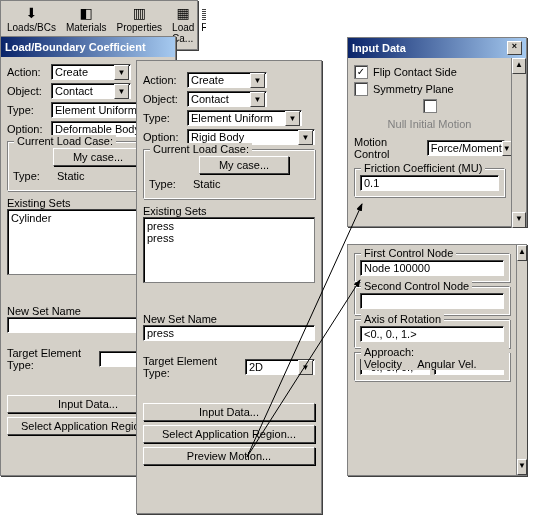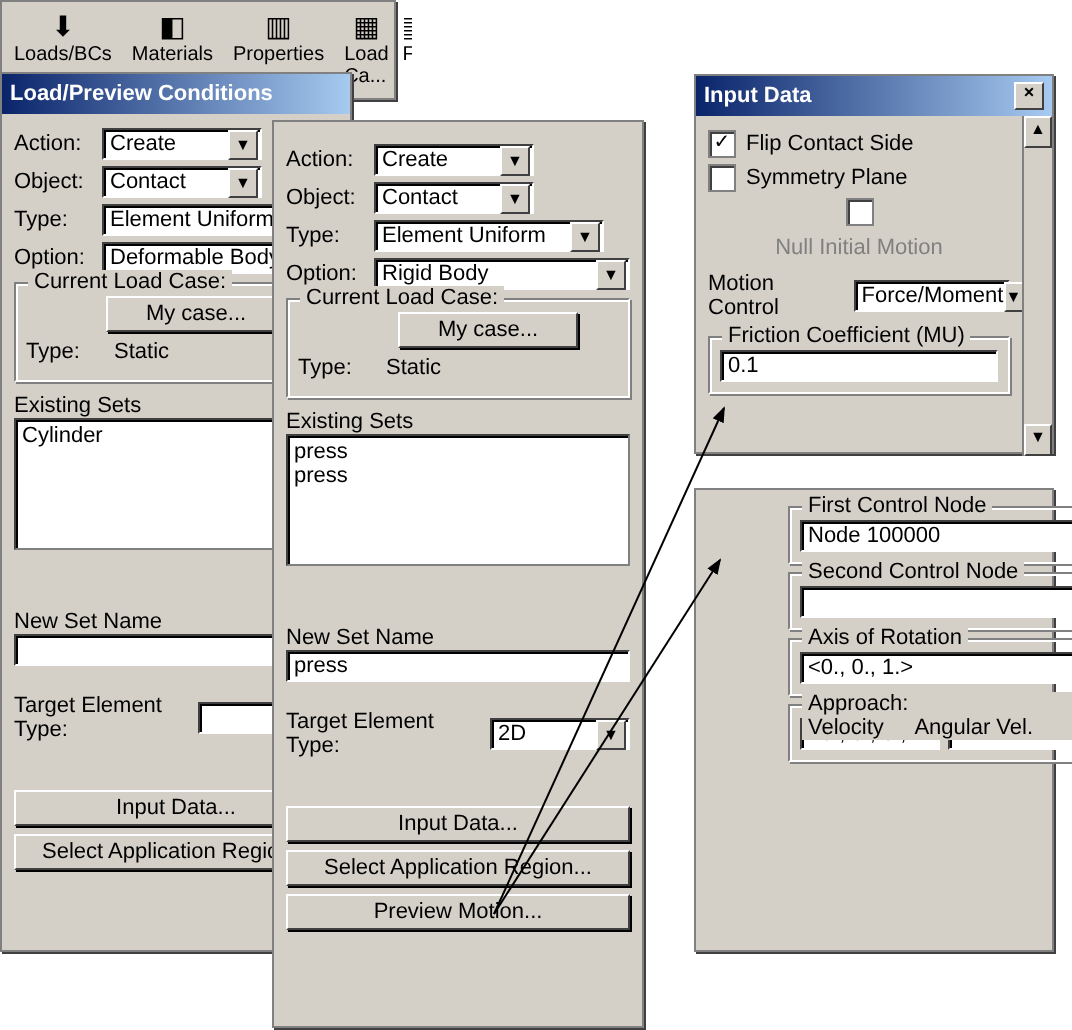--- a/index.html
+++ b/index.html
@@ -142,21 +142,21 @@
       </div>
     <div class="tbbtn" style="width:10px; overflow:hidden;">
         <div class="tbicon">▤</div>
         <span>F</span>
       </div>
   </div>
 </div>
 
 <div class="win" style="left:0; top:36px; width:176px; height:440px;">
   <div class="titlebar">
-    <span>Load/Preview Conditions</span>
+    <span>Load/Boundary Coefficient</span>
   </div>
   <div class="body">
     <div class="row">
         <span class="lbl">Action:</span>
       <div class="combo" style="width:80px;">
           <span>Create</span>
           <span class="arrow">▼</span>
         </div>
       </div>
     <div class="row">
@@ -312,21 +312,21 @@
       </div>
     </div>
     <div class="sbar">
       <div class="sbarbtn">▲</div>
       <div class="sbarbtn">▼</div>
     </div>
   </div>
 </div>
 
 <div class="win" style="left:347px; top:244px; width:180px; height:232px;">
-  <div class="hasScroll" style="height:100%;padding-left:40px;">
+  <div class="hasScroll" style="height:100%;">
     <div class="content body">
       <div class="group">
         <span class="glabel">First Control Node</span>
         <div class="txt" style="width:100%;">
             <span>Node 100000</span>
           </div>
       </div>
       <div class="group">
         <span class="glabel">Second Control Node</span>
         <div class="txt" style="width:100%;">

